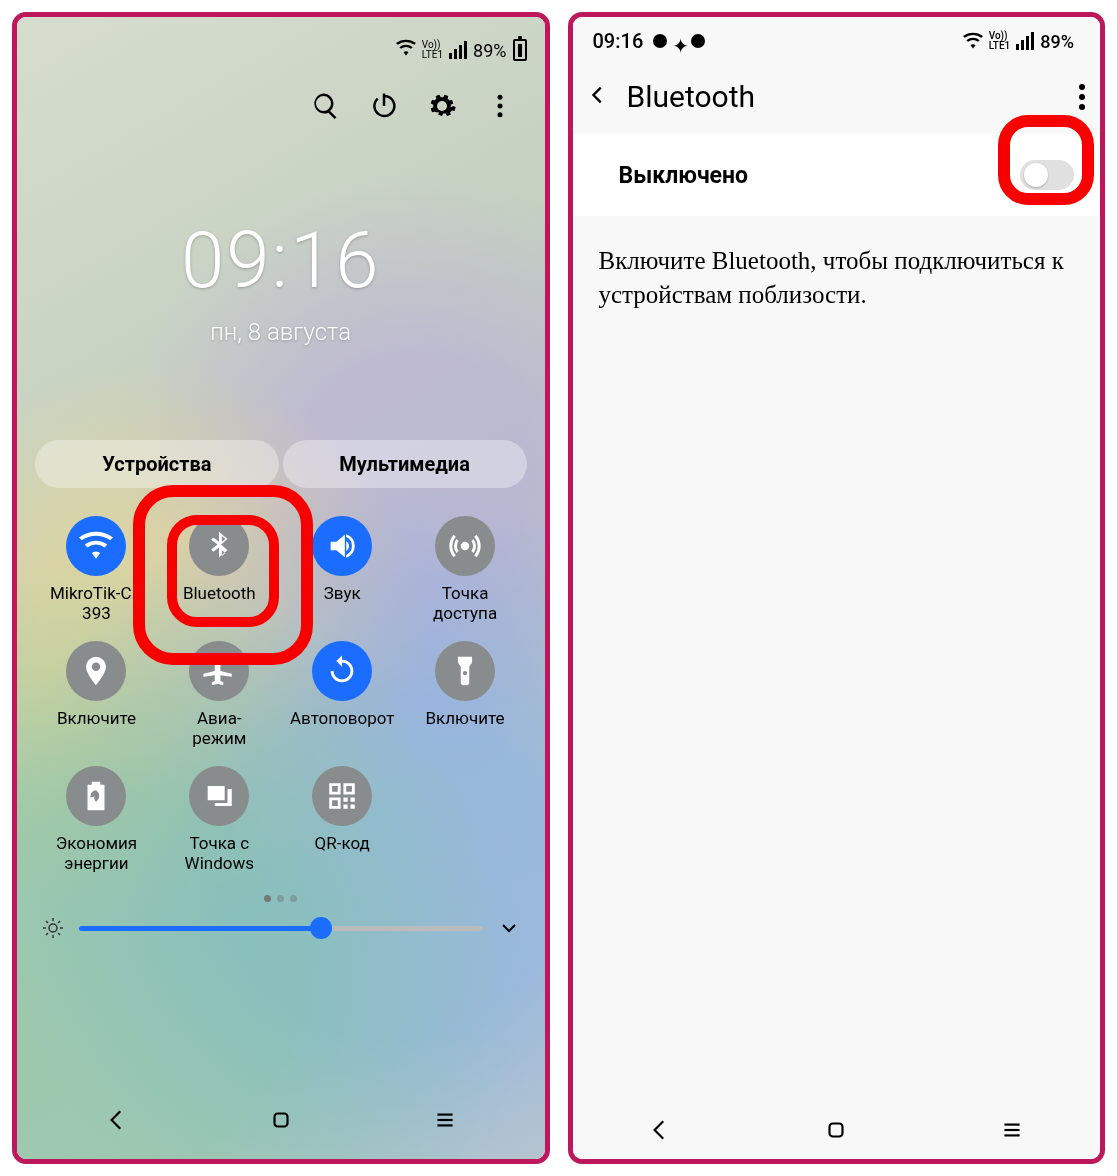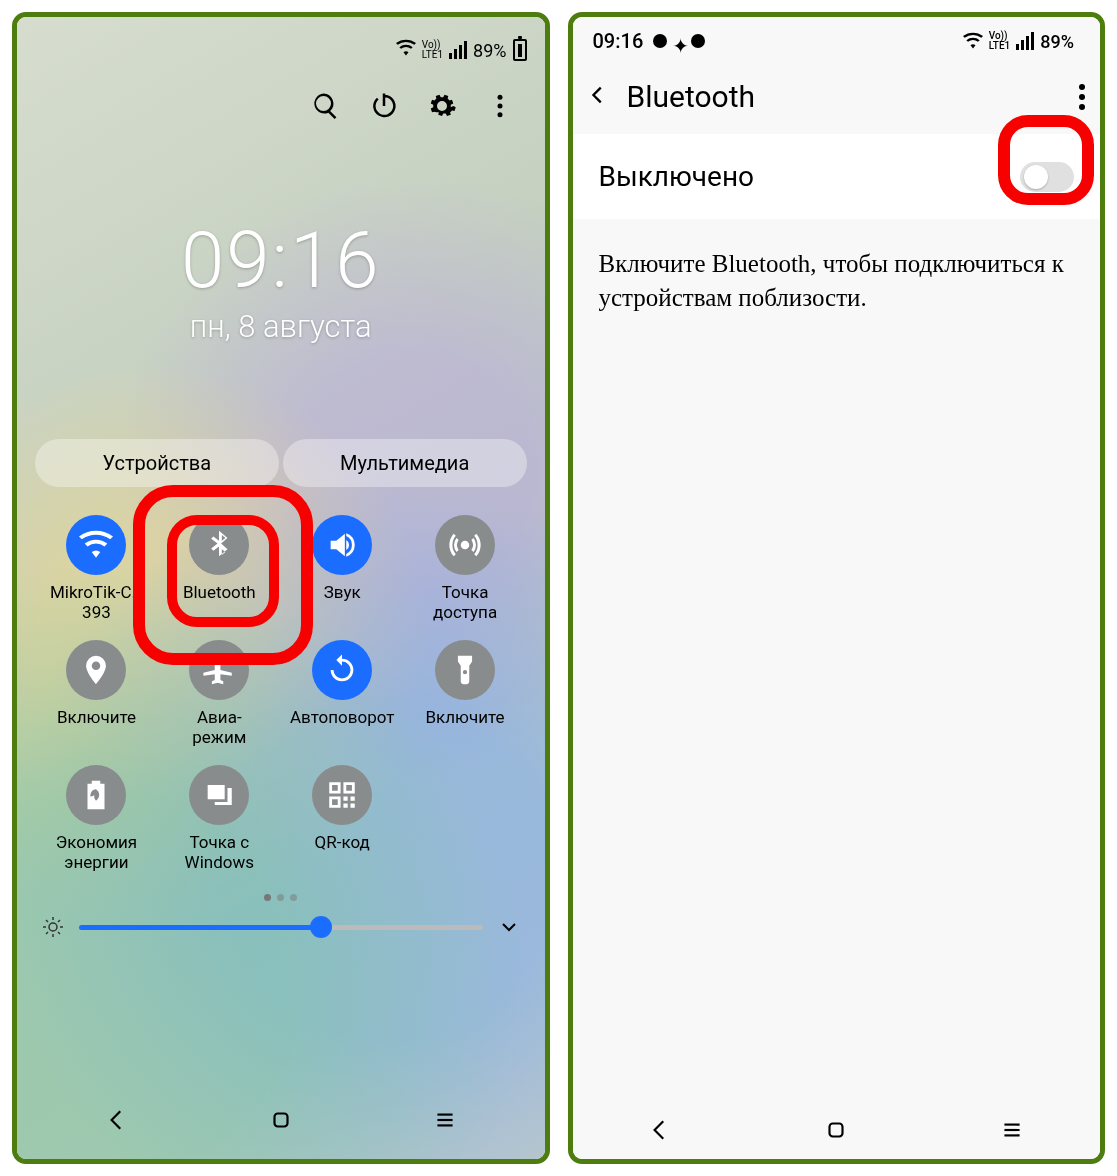--- a/index.html
+++ b/index.html
@@ -7,21 +7,21 @@
     font-family: -apple-system, BlinkMacSystemFont, "Segoe UI", Roboto, Arial, sans-serif;
     background: #fff;
     width: 1117px;
     height: 1176px;
     display: flex;
     gap: 18px;
     padding: 12px;
   }
   .phone {
     flex: 1;
-    border: 5px solid #4d7c0f;
+    border: 5px solid #be185d;
     border-radius: 14px;
     position: relative;
     overflow: hidden;
     background: #fff;
   }
   
   .left-bg {
     position: absolute; inset: 0;
     background:
       radial-gradient(circle at 15% 85%, rgba(120,200,150,0.45) 0 18%, transparent 40%),
@@ -37,22 +37,22 @@
   .status-row .bat::before { content:""; position:absolute; top:-5px; left:3px; right:3px; height:3px; background:#000; border-radius:1px; }
   .sig-bars { display:inline-flex; align-items:flex-end; gap:2px; }
   .sig-bars span { width:3px; background:#000; }
   .sig-bars span:nth-child(1){height:6px;} .sig-bars span:nth-child(2){height:10px;}
   .sig-bars span:nth-child(3){height:14px;} .sig-bars span:nth-child(4){height:18px;}
   .wifi-ico, .lte-ico { font-size: 16px; }
   .top-actions { display:flex; justify-content:flex-end; gap:28px; padding: 26px 12px 0 0; }
   .top-actions svg { width:30px; height:30px; fill:#000; }
   .clock-block { text-align:center; color:#fff; margin-top:90px; font-weight:300; text-shadow:0 1px 3px rgba(0,0,0,0.25); }
   .clock-block .time { font-size:78px; letter-spacing:2px; }
-  .clock-block .date { font-size:31px; margin-top:2px; }
-  .pill-row { display:flex; gap:4px; margin-top:94px; }
+  .clock-block .date { font-size:24px; margin-top:12px; }
+  .pill-row { display:flex; gap:4px; margin-top:94px;font-weight:bold; }
   .pill { flex:1; background:rgba(255,255,255,0.35); border-radius:26px; text-align:center; padding:12px 0; font-size:20px; color:#000; }
   .tiles { display:grid; grid-template-columns:repeat(4,1fr); gap:10px 0; margin-top:24px; }
   .tile { display:flex; flex-direction:column; align-items:center; text-align:center; font-size:17px; color:#000; line-height:1.15; padding:4px 2px; }
   .tile .circ { width:60px; height:60px; border-radius:50%; display:flex; align-items:center; justify-content:center; margin-bottom:8px; }
   .tile .circ svg { width:34px; height:34px; fill:#fff; }
   .circ.on { background:#1a6dff; }
   .circ.off { background:#898c8c; }
   .hl-ring-outer {
     position:absolute; width:180px; height:180px; border:12px solid #f70000; border-radius:40px;
   }
@@ -75,21 +75,21 @@
   
   .right-inner { display:flex; flex-direction:column; height:100%; background:#f8f8f8; }
   .status-row2 { display:flex; justify-content:space-between; align-items:center; padding:12px 20px 4px; font-size:20px; font-weight:500; }
   .status-row2 .r { display:flex; align-items:center; gap:6px; font-size:18px; }
   .header-row { display:flex; align-items:center; padding:22px 14px 20px; gap:18px; }
   .header-row .back { width:22px; height:22px; }
   .header-row .title { font-size:30px; flex:1; }
   .header-row .more { width:8px; display:flex; flex-direction:column; gap:4px; align-items:center; }
   .header-row .more span { width:6px; height:6px; border-radius:50%; background:#000; }
   .toggle-card { background:#fff; padding:26px 26px; display:flex; align-items:center; justify-content:space-between; border-radius:2px; position:relative; }
-  .toggle-card .lbl { font-size:28px; font-weight:400; }
+  .toggle-card .lbl { font-size:23px; font-weight:700;margin-left:20px; }
   .toggle { width:54px; height:30px; border-radius:16px; background:#e0e0e0; position:relative; }
   .toggle::after { content:""; position:absolute; left:4px; top:3px; width:24px; height:24px; background:#fff; border-radius:50%; box-shadow:0 1px 2px rgba(0,0,0,0.25); }
   .hl-toggle { position:absolute; right:6px; top:98px; width:96px; height:90px; border:12px solid #f70000; border-radius:30px; }
   .hint { padding:28px 26px; font-size:25px; line-height:1.35; color:#000;font-family:Liberation Serif, serif; }
   .spacer { flex:1; }
   .badge-icons { display:inline-flex; gap:5px; align-items:center; }
   .badge-icons span { width:14px; height:14px; background:#000; border-radius:50%; display:inline-block; }
 </style>
 </head>
 <body>

